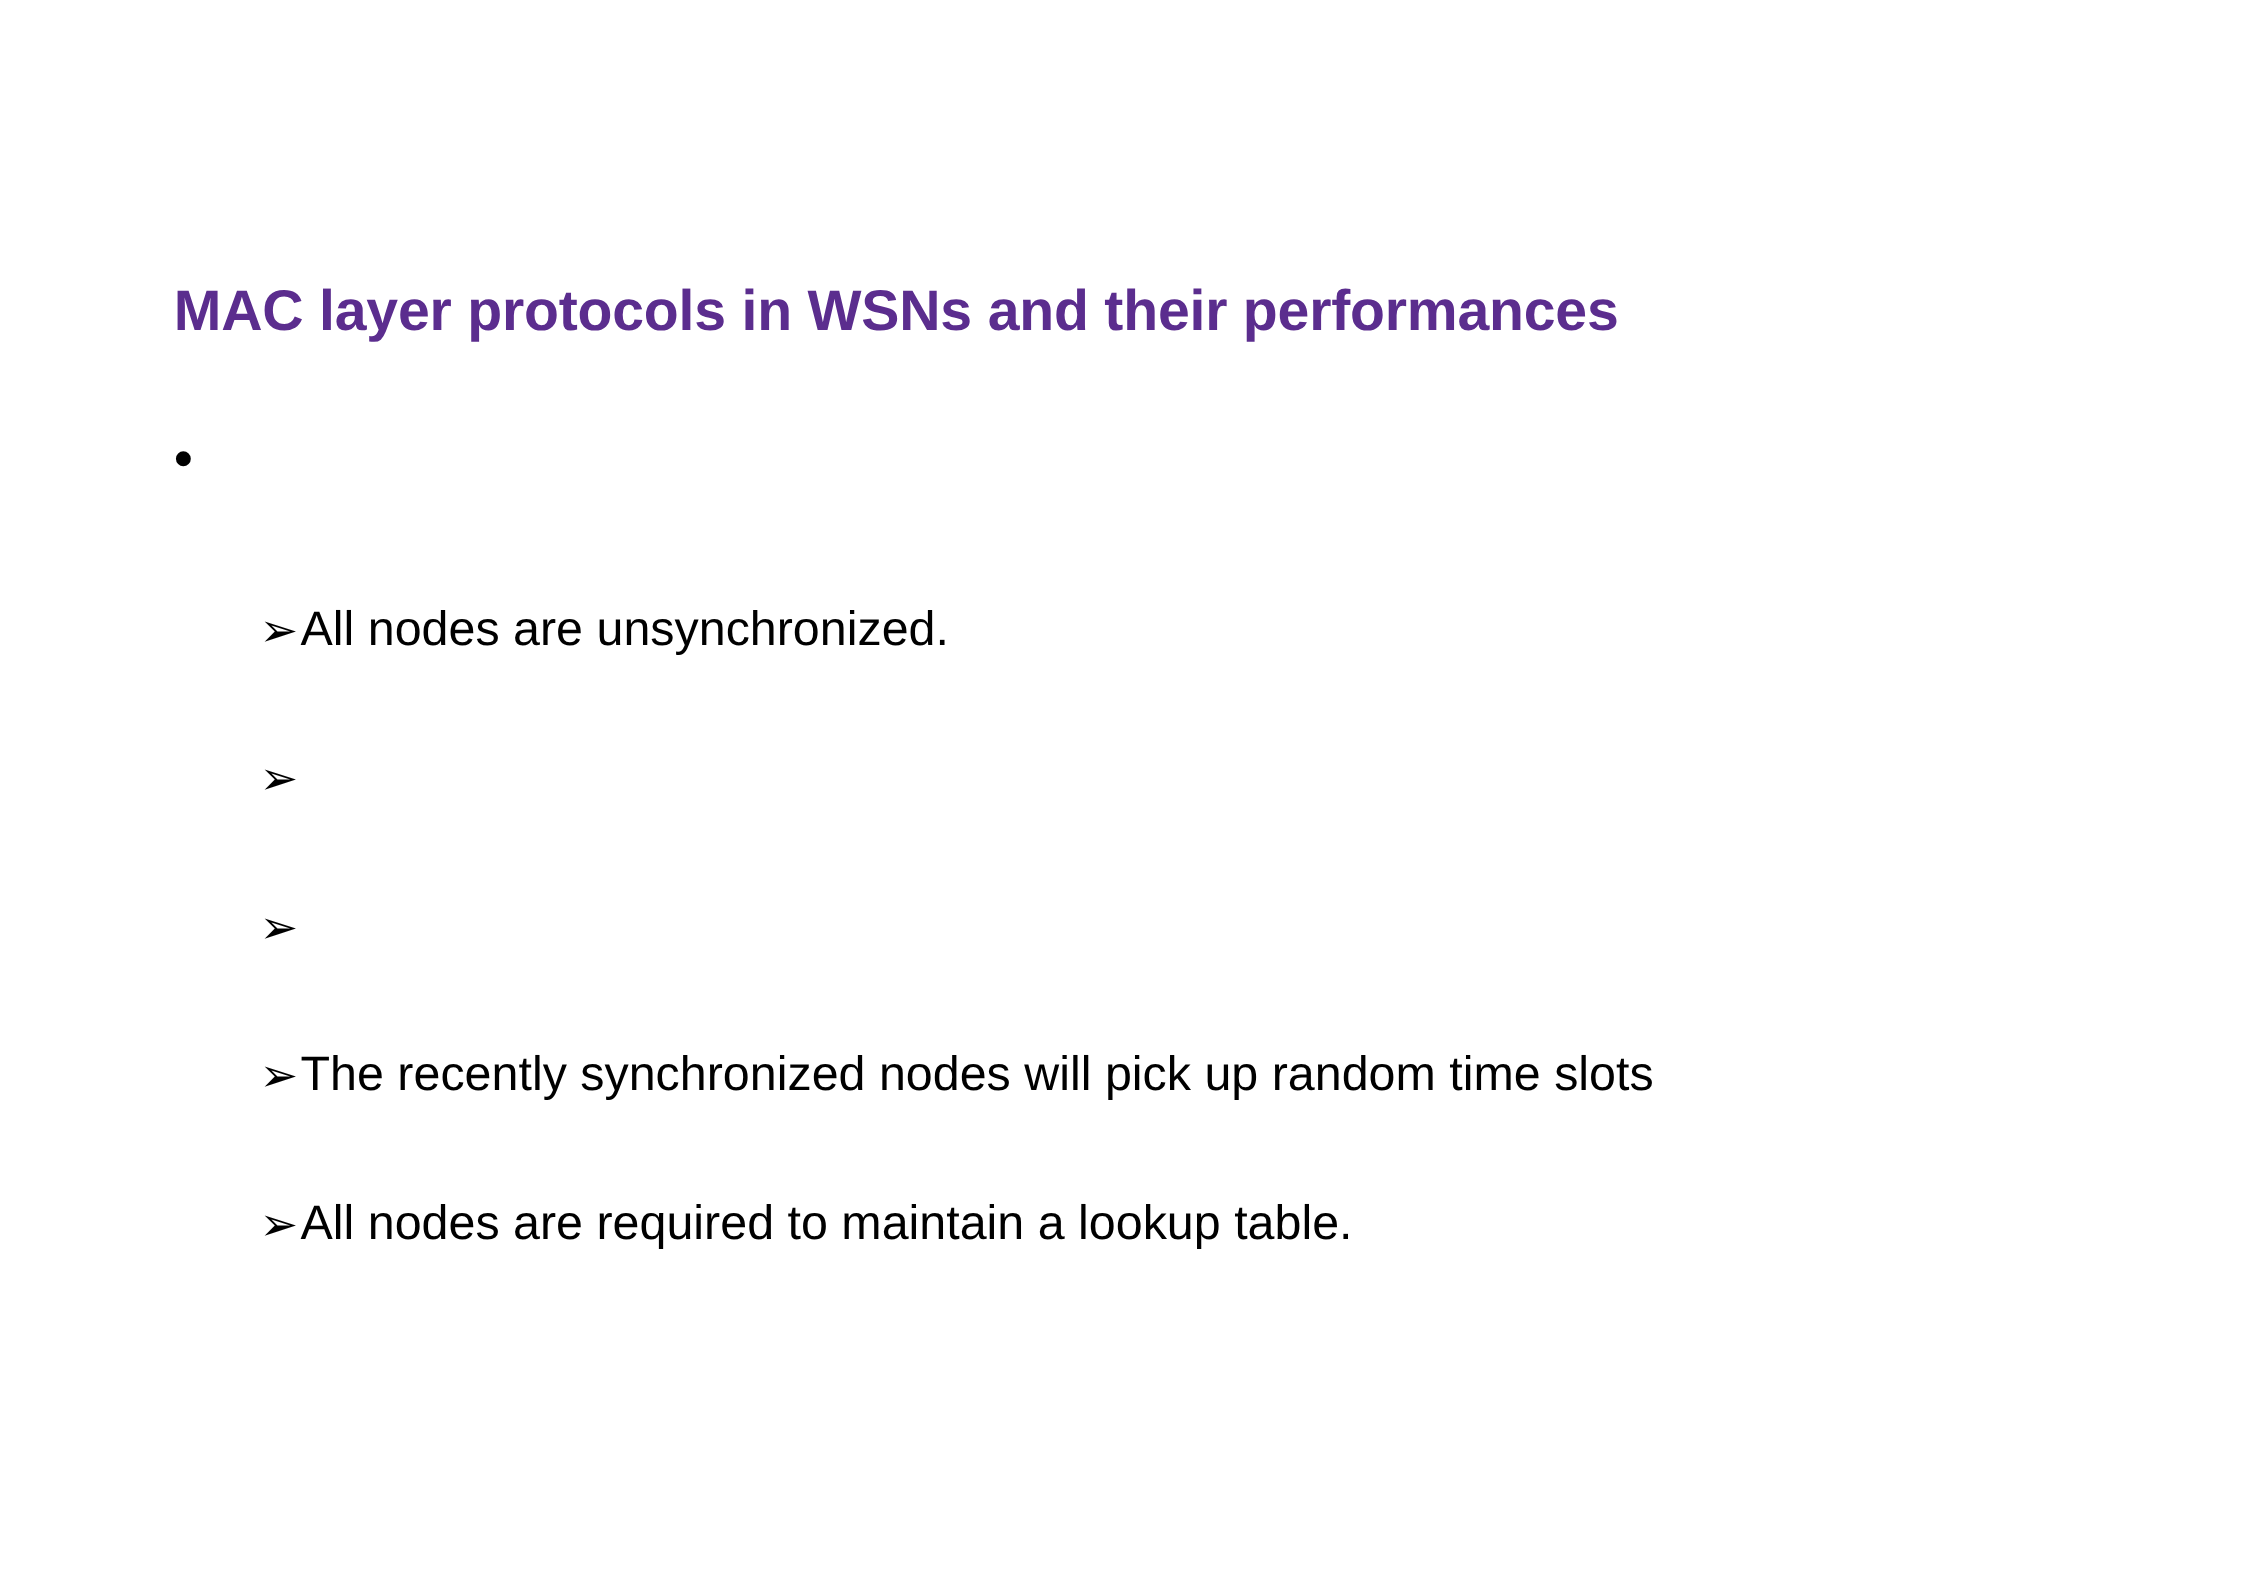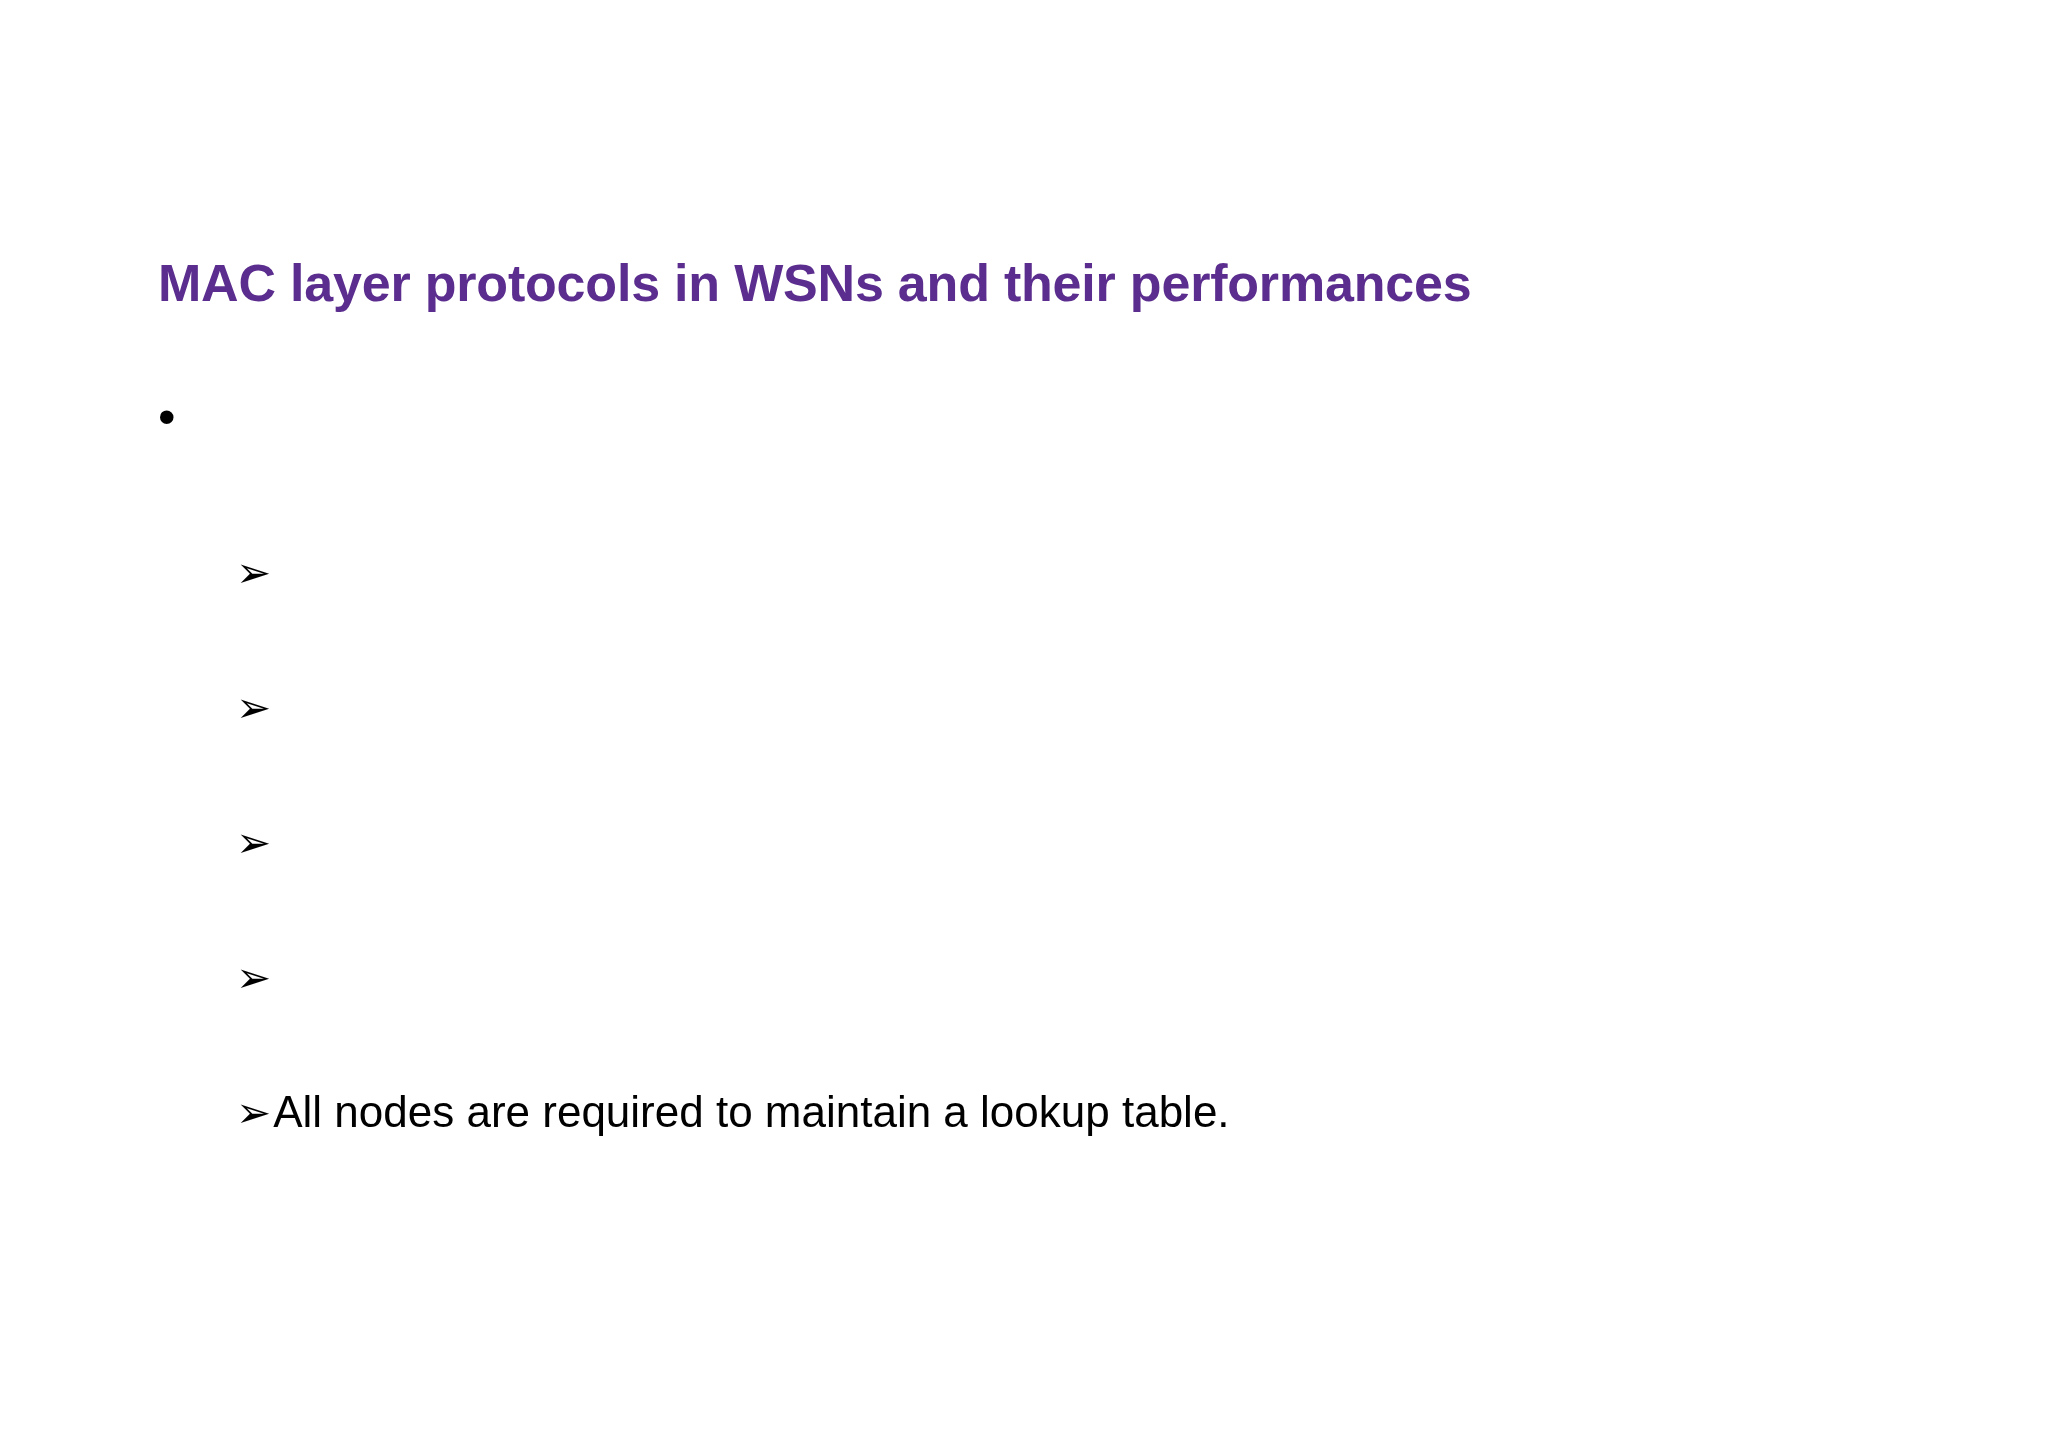--- a/index.html
+++ b/index.html
@@ -105,32 +105,34 @@
   <div class="body-content">
 
     <div class="level1-item">
       <span class="level1-marker">•</span>
     </div>
 
     <div class="level2-list">
 
       <div class="level2-item">
         <span class="level2-marker">➢</span>
+        <span class="level2-text">All nodes are unsynchronized.</span>
       </div>
 
       <div class="level2-item">
         <span class="level2-marker">➢</span>
       </div>
 
       <div class="level2-item">
         <span class="level2-marker">➢</span>
       </div>
 
       <div class="level2-item">
         <span class="level2-marker">➢</span>
+        <span class="level2-text">The recently synchronized nodes will pick up random time slots</span>
       </div>
 
       <div class="level2-item">
         <span class="level2-marker">➢</span>
         <span class="level2-text">All nodes are required to maintain a lookup table.</span>
       </div>
 
     </div>
 
   </div>

